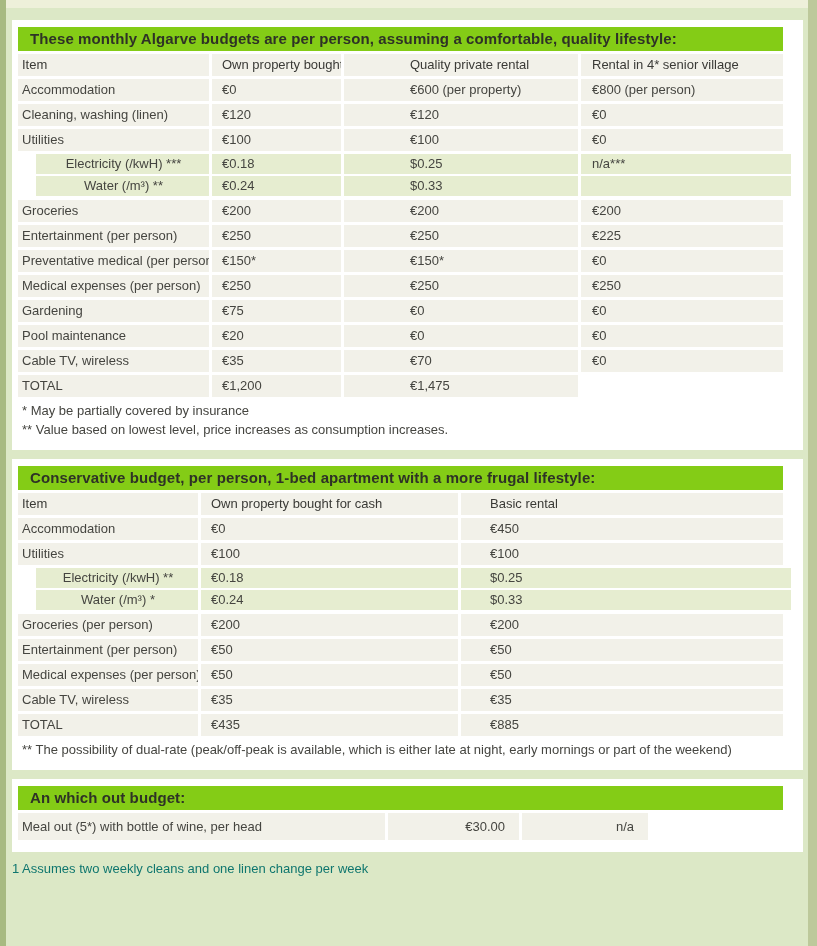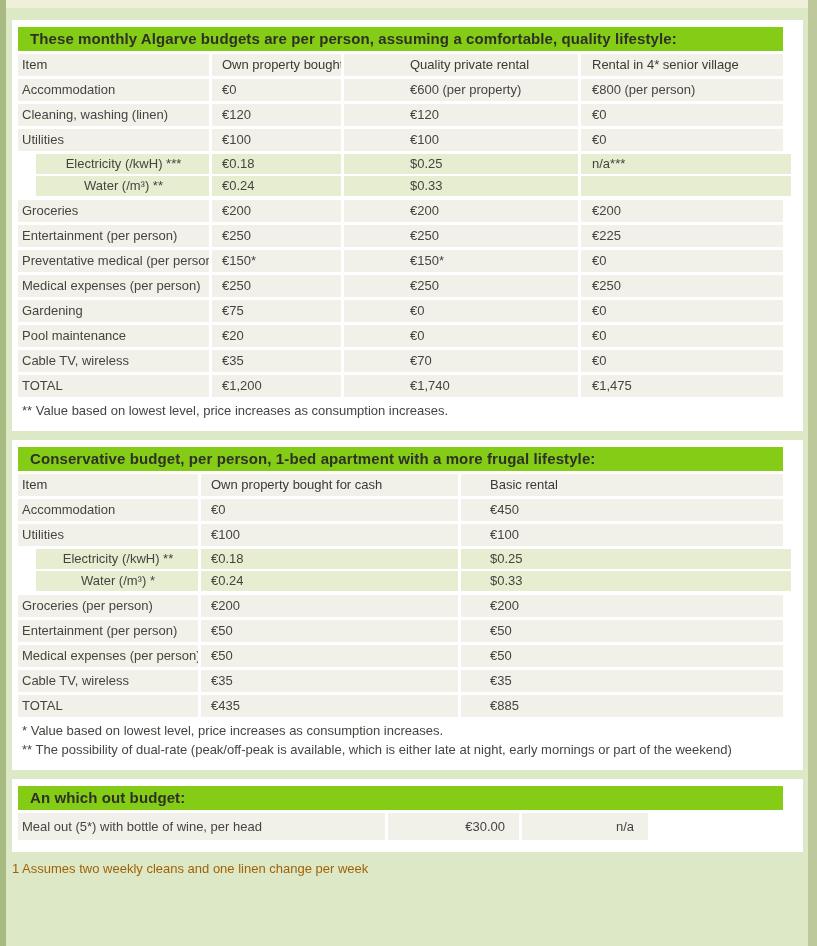--- a/index.html
+++ b/index.html
@@ -42,21 +42,21 @@
   
   .sub{margin:2px -8px 4px 18px;}
   .sub .row{margin-bottom:2px;}
   .sub .cell{background:#e6edd0;padding-top:2px;padding-bottom:3px;}
   .sub .cell:first-child{text-align:center;}
   
   .fnotes{margin:6px 0 0 4px;}
   .fnote{font-size:13px;color:#454540;margin-bottom:4px;}
   
   .bottom-notes{margin:8px 0 0 0;}
-  .bnote{font-size:13px;color:#a16207;margin-bottom:5px;}
+  .bnote{font-size:13px;color:#0f766e;margin-bottom:5px;}
 </style>
 </head>
 <body>
 
 <div class="border-left"></div>
 <div class="border-right"></div>
 <div class="top-strip"></div>
 
 <div class="content">
 
@@ -139,25 +139,25 @@
         </div>
         <div class="row">
           <div class="cell">Cable TV, wireless</div>
           <div class="cell">€35</div>
           <div class="cell">€70</div>
           <div class="cell">€0</div>
         </div>
         <div class="row">
           <div class="cell">TOTAL</div>
           <div class="cell">€1,200</div>
-          <div class="cell">€1,740</div>
           <div class="cell">€1,475</div>
         </div>
       </div>
     <div class="fnotes">
+        <div class="fnote">* May be partially covered by insurance</div>
         <div class="fnote">** Value based on lowest level, price increases as consumption increases.</div>
       </div>
   </section>
 
   <section class="panel" id="t1">
     <header class="band">Conservative budget, per person, 1-bed apartment with a more frugal lifestyle:</header>
     <div class="tbody">
         <div class="row head">
           <div class="cell">Item</div>
           <div class="cell">Own property bought for cash</div>
@@ -205,21 +205,20 @@
           <div class="cell">€35</div>
           <div class="cell">€35</div>
         </div>
         <div class="row">
           <div class="cell">TOTAL</div>
           <div class="cell">€435</div>
           <div class="cell">€885</div>
         </div>
       </div>
     <div class="fnotes">
-        <div class="fnote">* Value based on lowest level, price increases as consumption increases.</div>
         <div class="fnote">** The possibility of dual-rate (peak/off-peak is available, which is either late at night, early mornings or part of the weekend)</div>
       </div>
   </section>
 
   <section class="panel" id="t2">
     <header class="band">An which out budget:</header>
     <div class="tbody">
         <div class="row">
           <div class="cell">Meal out (5*) with bottle of wine, per head</div>
           <div class="cell">€30.00</div>

